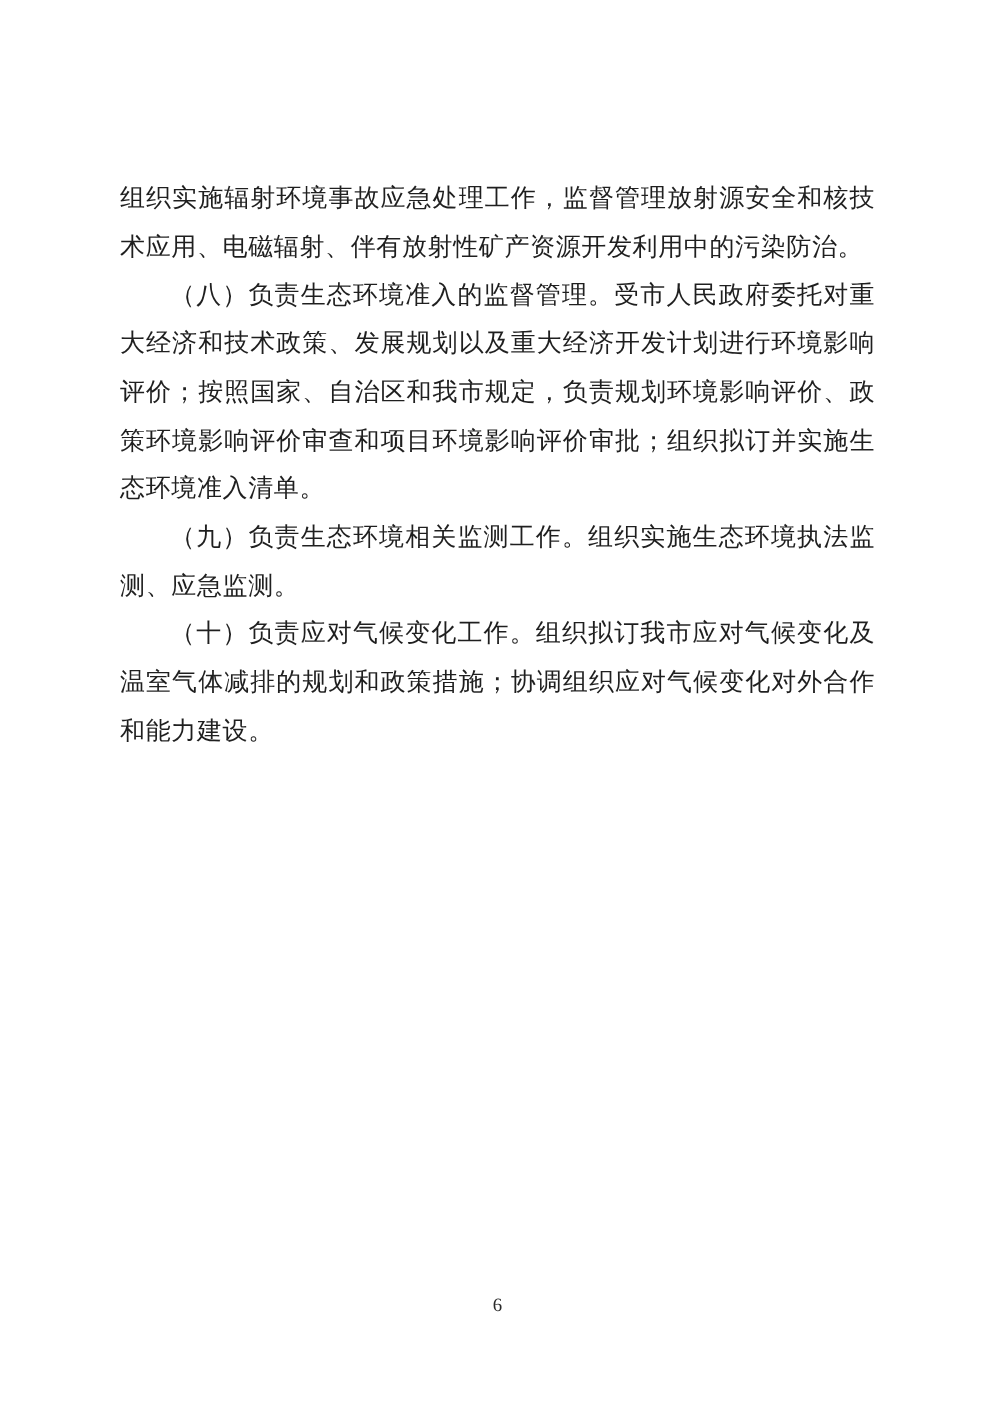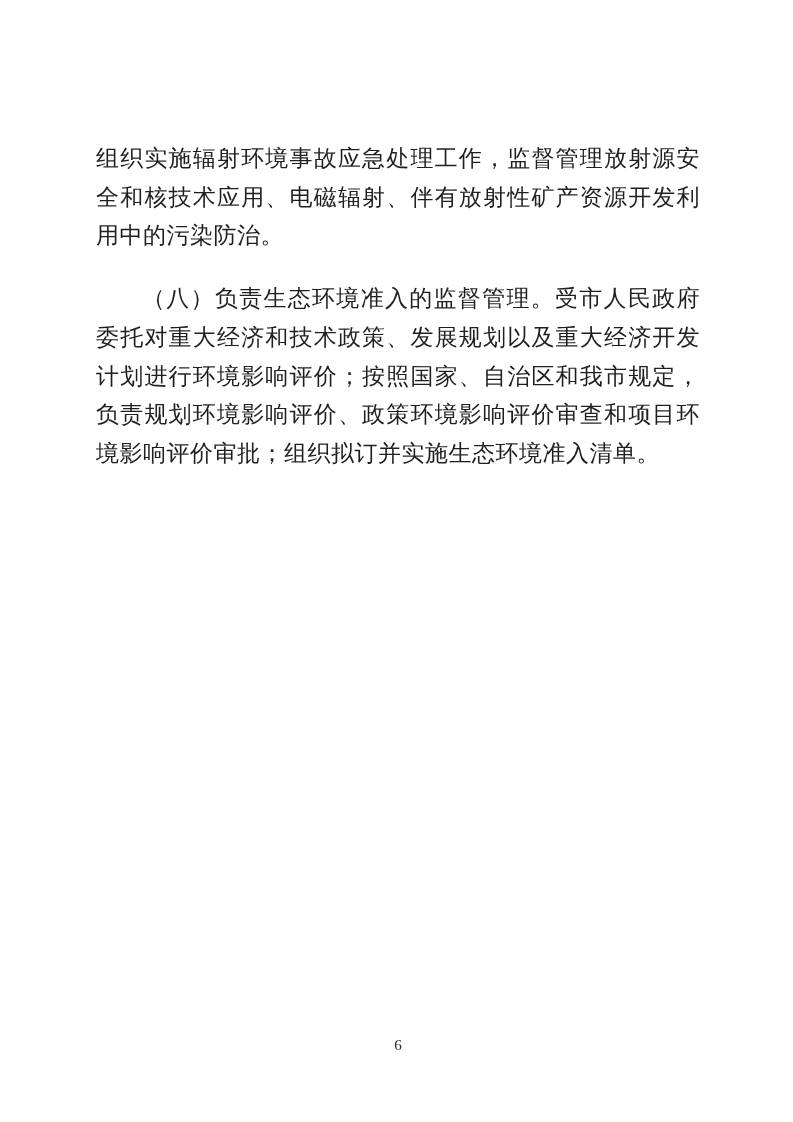--- a/index.html
+++ b/index.html
@@ -25,29 +25,28 @@
   .content {
     position: absolute;
     left: 96px;
     top: 140px;
     width: 604px;
     color: #1f1f1f;
   }
   .content p {
     margin: 0;
     padding: 0;
-    font-size: 23px;
+    font-size: 20px;
     line-height: 38.7px;
     letter-spacing: 0.5px;
     text-align: justify;
     text-justify: inter-character;
   }
   .content p.indent {
     text-indent: 2em;
-    margin-top: 24px;
   }
   .page-footer {
     position: absolute;
     left: 96px;
     top: 1036px;
     width: 604px;
     text-align: center;
   }
   .page-number {
     font-size: 15px;
@@ -56,19 +55,21 @@
   }
 </style>
 </head>
 <body>
 
 <div class="page">
 
   <div class="content">
     <p>组织实施辐射环境事故应急处理工作，监督管理放射源安全和核技术应用、电磁辐射、伴有放射性矿产资源开发利用中的污染防治。</p>
     <p class="indent">（八）负责生态环境准入的监督管理。受市人民政府委托对重大经济和技术政策、发展规划以及重大经济开发计划进行环境影响评价；按照国家、自治区和我市规定，负责规划环境影响评价、政策环境影响评价审查和项目环境影响评价审批；组织拟订并实施生态环境准入清单。</p>
+    <p class="indent">（九）负责生态环境相关监测工作。组织实施生态环境执法监测、应急监测。</p>
+    <p class="indent">（十）负责应对气候变化工作。组织拟订我市应对气候变化及温室气体减排的规划和政策措施；协调组织应对气候变化对外合作和能力建设。</p>
   </div>
 
   <div class="page-footer">
     <span class="page-number">6</span>
   </div>
 
 </div>
 
 </body></html>

